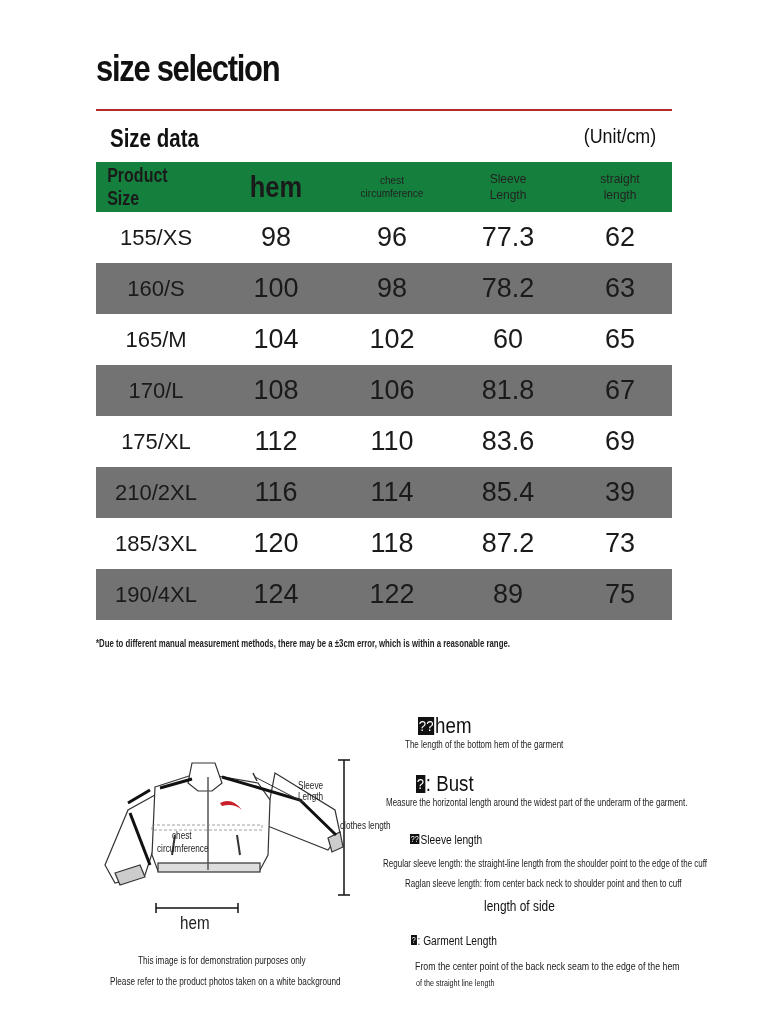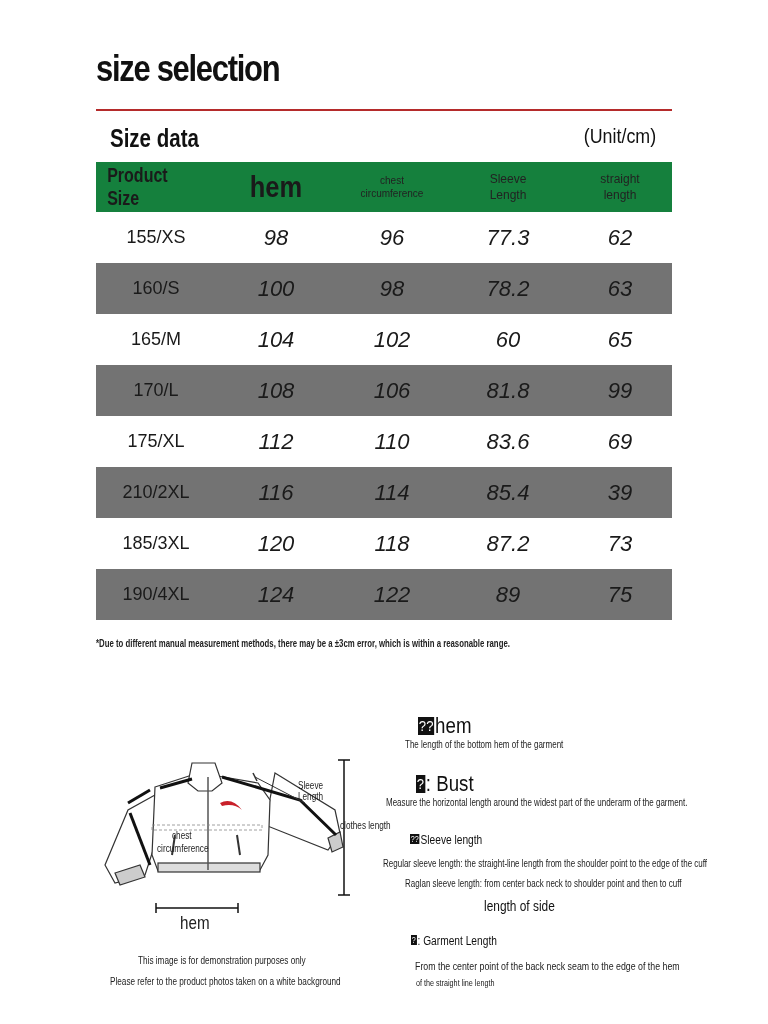--- a/index.html
+++ b/index.html
@@ -14,22 +14,22 @@
           transform:scaleX(0.85); transform-origin:right; color:#111; }
   table.sizes { position:absolute; left:96px; top:162px; width:576px; border-collapse:collapse; }
   table.sizes th, table.sizes td { padding:0; height:51px; text-align:center; }
   table.sizes tr.hdr th { height:50px; background:#15803d; }
   table.sizes tr.alt td { background:#737373; }
   .h-product { text-align:left !important; padding-left:14px !important; font-size:20px;
                font-weight:bold; transform:scaleX(0.8); transform-origin:left; display:inline-block; }
   .h-hem { font-size:30px; font-weight:bold; display:inline-block; transform:scaleX(0.85); }
   .h-small { font-size:10px; font-weight:normal; line-height:13px; display:inline-block; color:#222; }
   .h-med { font-size:12px; font-weight:normal; line-height:16px; display:inline-block; color:#222; }
-  td.sz { text-align:left; padding-left:14px; font-size:18px; }
-  td.num { font-size:22px;font-style:italic; }
+  td.sz { text-align:left; padding-left:14px; font-size:22px; }
+  td.num { font-size:27px; }
   .note { position:absolute; left:96px; top:638px; font-size:10px; font-weight:bold;
           transform:scaleX(0.78); transform-origin:left; white-space:nowrap; color:#222; }
   .illus { position:absolute; left:100px; top:755px; width:300px; height:180px; }
   .caption { position:absolute; font-size:10px; transform:scaleX(0.82); transform-origin:left;
              white-space:nowrap; color:#222; }
   .def-head { position:absolute; white-space:nowrap; color:#111; transform-origin:left; }
   .def-text { position:absolute; font-size:10px; white-space:nowrap; color:#222;
               transform:scaleX(0.8); transform-origin:left; }
   .box { display:inline-block; background:#111; color:#fff; font-size:0.7em; padding:0 1px;
          margin-right:1px; vertical-align:2px; }
@@ -94,21 +94,21 @@
       <td class="num">104</td>
       <td class="num">102</td>
       <td class="num">60</td>
       <td class="num">65</td>
     </tr>
     <tr class="alt">
       <td class="sz">170/L</td>
       <td class="num">108</td>
       <td class="num">106</td>
       <td class="num">81.8</td>
-      <td class="num">99</td>
+      <td class="num">67</td>
     </tr>
     <tr>
       <td class="sz">175/XL</td>
       <td class="num">112</td>
       <td class="num">110</td>
       <td class="num">83.6</td>
       <td class="num">69</td>
     </tr>
     <tr class="alt">
       <td class="sz">210/2XL</td>

